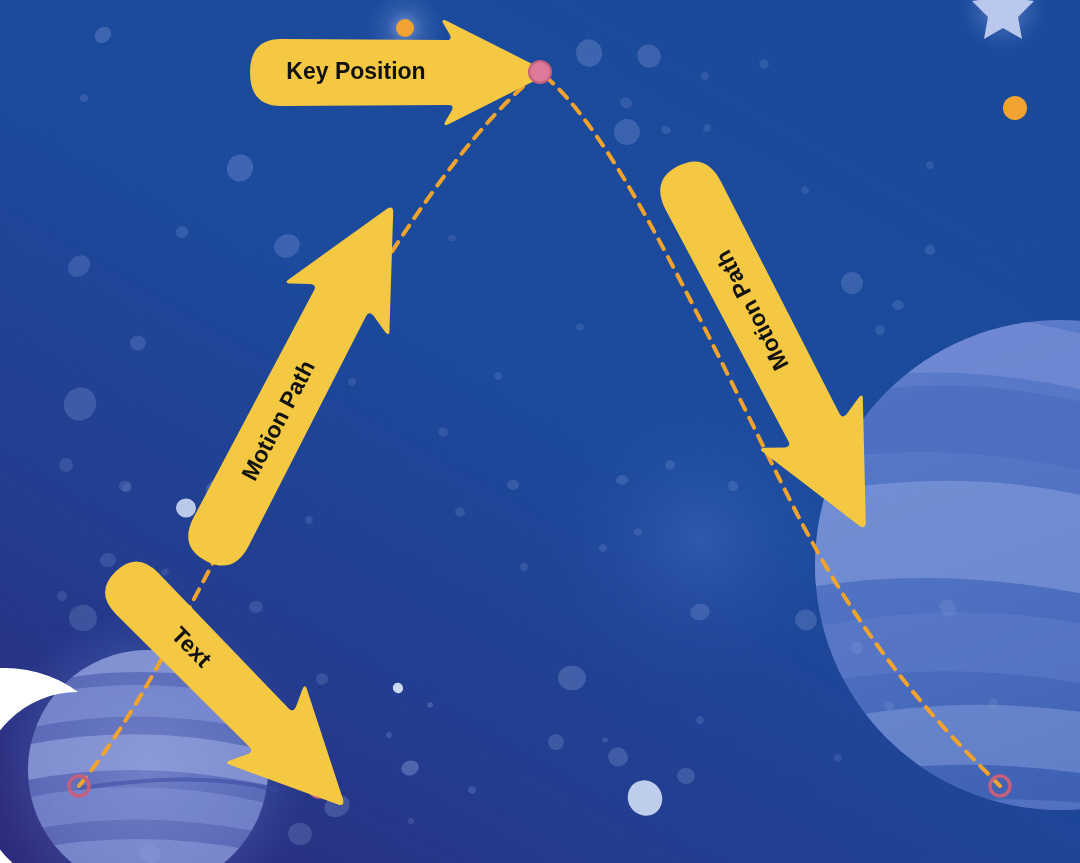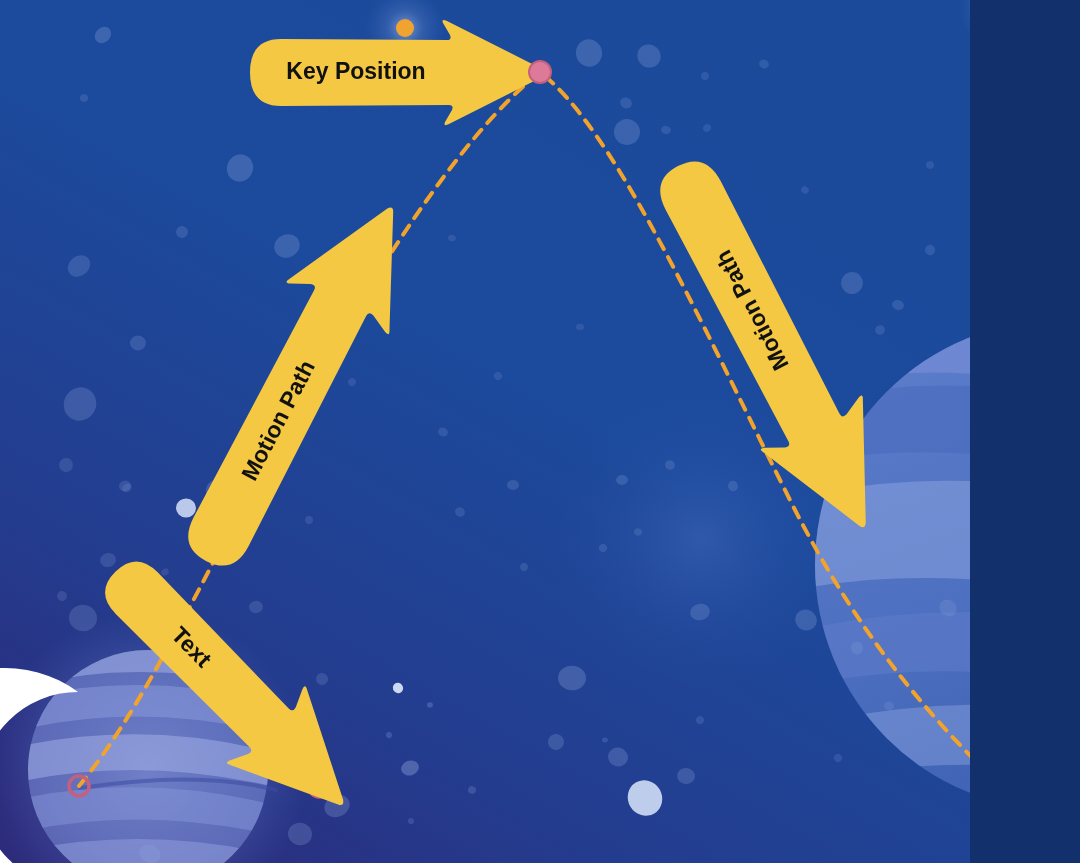--- a/index.html
+++ b/index.html
@@ -4,21 +4,21 @@
 <title>Motion Path Annotation Canvas</title>
 <style>
   html, body {
     margin: 0;
     padding: 0;
     background: #12306b;
     font-family: "Liberation Sans", sans-serif;
   }
   #stage {
     position: relative;
-    width: 970px;
+    width: 1080px;
     height: 863px;
     overflow: hidden;
   }
   #stage svg.layer {
     position: absolute;
     top: 0; left: 0;
     width: 1080px;
     height: 863px;
     display: block;
   }

